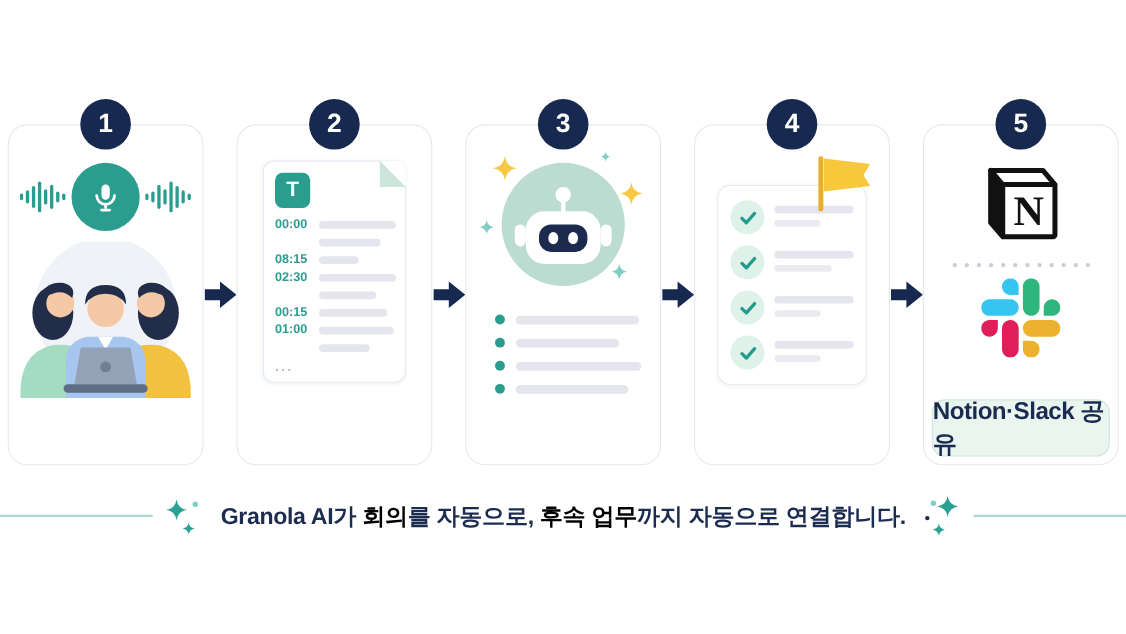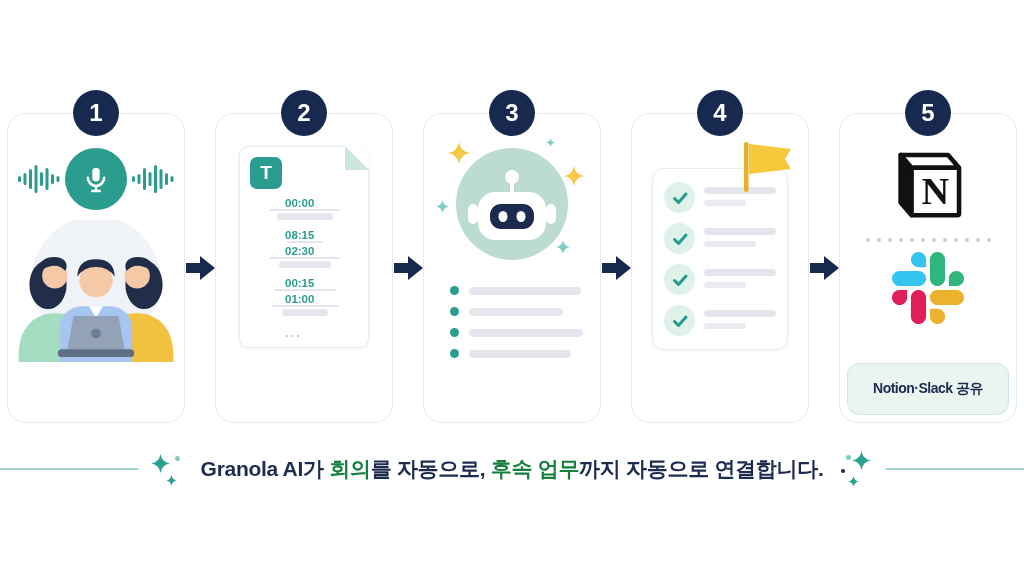--- a/index.html
+++ b/index.html
@@ -16,39 +16,39 @@
     position:absolute; top:-24px; left:50%; transform:translateX(-50%);
     width:46px; height:46px; border-radius:50%; background:#17294E; color:#fff;
     font-size:24px; font-weight:bold; display:flex; align-items:center; justify-content:center; z-index:3;
   }
   .card-label {
     position:absolute; left:7px; right:7px; bottom:7px; height:50px;
     background:#EAF5F0; border:1px solid #CFE7DC; border-radius:12px;
     display:flex; align-items:center; justify-content:center;
     font-size:20px; font-weight:bold; color:#1B2B50; letter-spacing:-0.5px;
   }
-  .card-label.small { font-size:14px; }
+  .card-label.small { font-size:22px; }
   .arrow-gap { width:30px; height:310px; display:flex; align-items:center; justify-content:center; flex:0 0 auto; }
 
   
   .mic-row { display:flex; align-items:center; justify-content:center; gap:5px; padding-top:26px; height:78px; box-sizing:content-box; }
   .mic-circle { width:62px; height:62px; border-radius:50%; background:#2A9D8F; display:flex; align-items:center; justify-content:center; flex:0 0 auto; }
   .people { position:absolute; top:106px; bottom:60px; left:4px; right:4px; overflow:hidden; }
 
   
   .doc {
     width:130px; margin:32px auto 0; position:relative; background:#fff;
     border:1.2px solid #E6EBF2; border-radius:10px; padding:10px 8px 6px 10px; box-sizing:border-box;
     box-shadow:0 1px 4px rgba(30,50,80,0.07);
   }
   .doc-fold { position:absolute; top:-1px; right:-1px; width:0; height:0;
     border-top:24px solid #ffffff; border-left:24px solid #CDE6DB; border-top-right-radius:10px; }
   .t-badge { width:32px; height:32px; background:#2A9D8F; border-radius:7px; color:#fff;
     font-size:19px; font-weight:bold; display:flex; align-items:center; justify-content:center; margin-bottom:8px; }
-  .doc-row { display:flex; align-items:center; height:14px; margin-bottom:2px;flex-direction:column; }
+  .doc-row { display:flex; align-items:center; height:14px; margin-bottom:2px; }
   .ts { width:40px; font-size:11.5px; font-weight:bold; color:#2A9D8F; flex:0 0 auto; }
   .bar { height:7px; background:#E4E5ED; border-radius:4px; }
   .more { color:#B8BFCB; letter-spacing:2px; font-size:13px; font-weight:bold; }
 
   
   .robot-wrap { position:relative; height:134px; margin-top:24px; }
   .mint-circle { position:absolute; left:50%; top:10px; transform:translateX(-50%);
     width:112px; height:112px; border-radius:50%; background:#BCDCD1; }
   .robot-svg { position:absolute; left:50%; top:30px; transform:translateX(-50%); }
   .sp { position:absolute; }
@@ -72,21 +72,21 @@
   .notion-wrap { margin:30px auto 4px; width:84px; }
   .dots-divider { display:flex; justify-content:center; gap:7px; margin:6px 0 10px; }
   .dots-divider i { width:4px; height:4px; border-radius:50%; background:#C7CEDA; }
   .slack-wrap { margin:0 auto; width:72px; }
 
   
   .caption { position:absolute; top:447px; left:0; width:100%; display:flex; align-items:center; justify-content:center; }
   .cap-line { width:146px; height:2px; background:#A9D9CE; border-radius:1px; flex:0 0 auto; }
   .cap-cluster { position:relative; width:32px; height:44px; margin:0 12px; flex:0 0 auto; }
   .cap-text { margin:0 6px; font-size:21px; font-weight:bold; color:#1C2C50; letter-spacing:-0.3px; white-space:nowrap; }
-  .hl { color:#15803d; }
+  .hl { color:#000000; }
   .cdot { position:absolute; border-radius:50%; }
 </style>
 </head>
 <body>
 
 <div class="flow">
 
   <div class="card">
     <div class="step-badge">1</div>
     <div class="mic-row">

